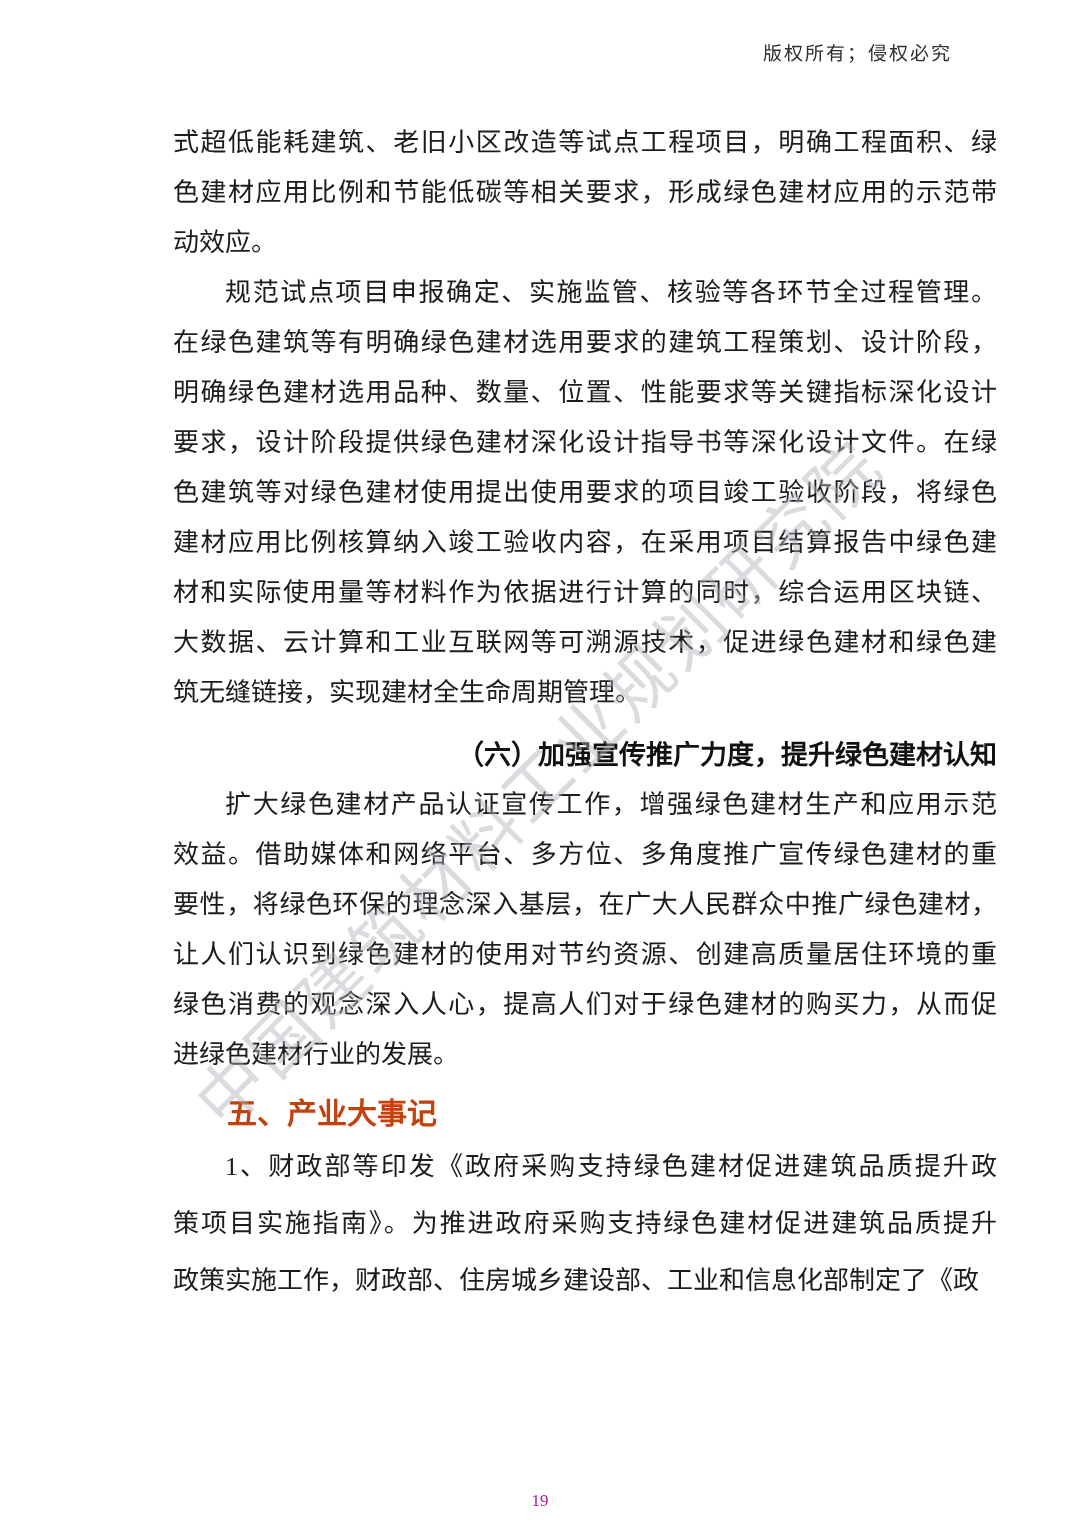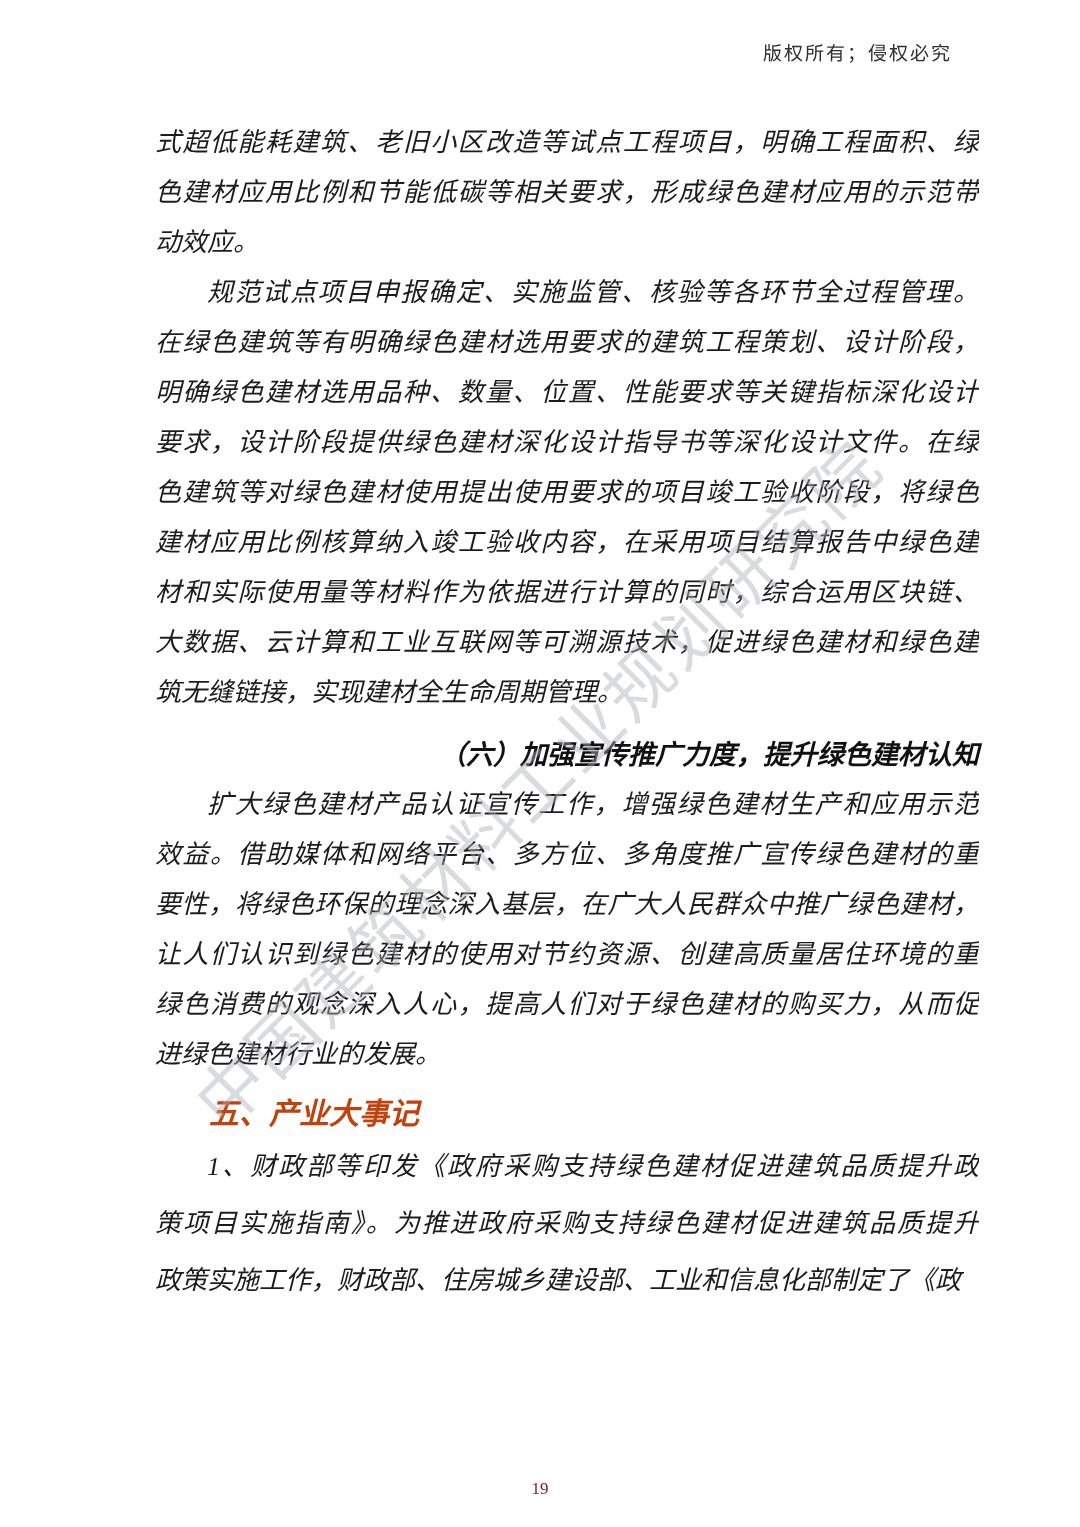--- a/index.html
+++ b/index.html
@@ -35,25 +35,24 @@
     font-size: 68px;
     letter-spacing: 4px;
     white-space: nowrap;
     opacity: 0.45;
     z-index: 5;
     pointer-events: none;
     font-family: "Liberation Serif", "DejaVu Serif", serif;
   }
   .content {
     position: absolute;
-    left: 155px;
+    left: 173px;
     top: 118px;
     width: 824px;
     z-index: 1;
-    font-style: italic;
   }
   .para { margin: 0; }
   .line {
     height: 50px;
     line-height: 50px;
     font-size: 26px;
     text-align: justify;
     text-align-last: justify;
     overflow: hidden;
   }
@@ -79,26 +78,26 @@
     height: 48px;
     line-height: 48px;
     font-size: 30px;
     font-weight: bold;
     text-indent: 1.8em;
     color: #c2410c;
     font-family: "Liberation Sans", "DejaVu Sans", sans-serif;
   }
   .page-number {
     position: absolute;
-    bottom: 28px;
+    bottom: 16px;
     left: 0;
     width: 100%;
     text-align: center;
     font-size: 17px;
-    color: #7f1d1d;
+    color: #a21caf;
   }
 </style>
 </head>
 <body>
 
 <div class="page">
   <div class="copyright">版权所有；侵权必究</div>
 
   <main class="content" id="content">
       <div class="para">

